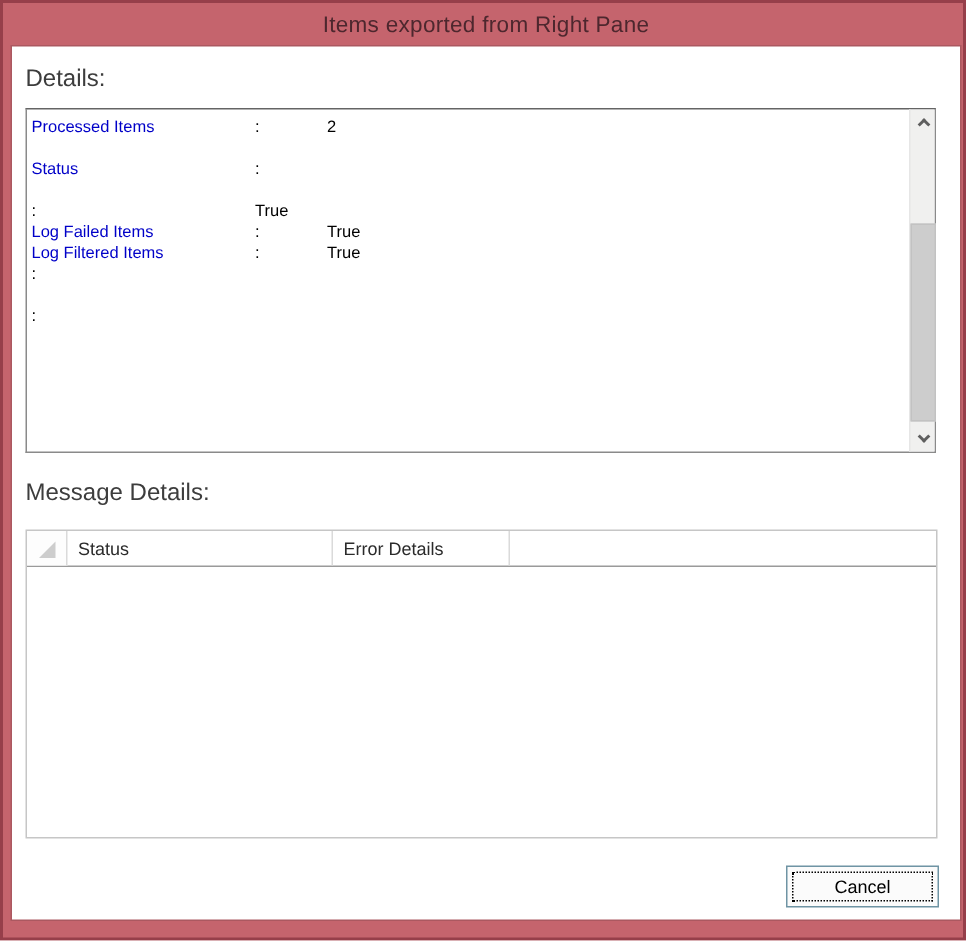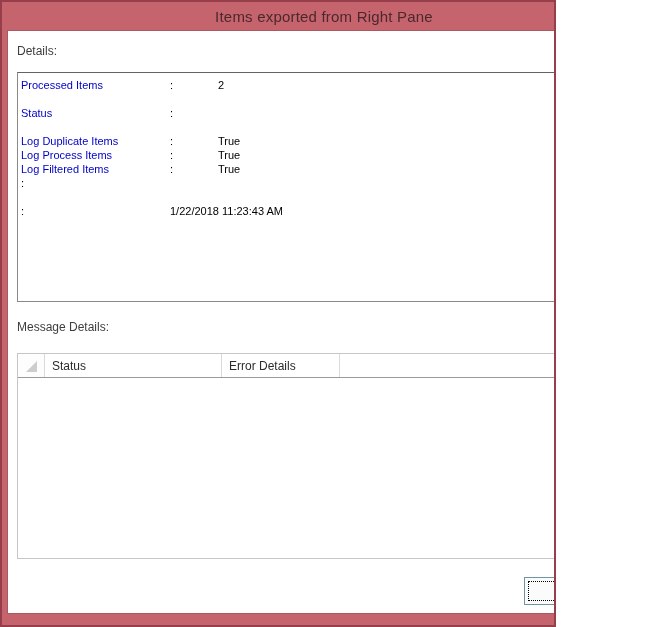--- a/index.html
+++ b/index.html
@@ -1,21 +1,21 @@
 <!DOCTYPE html>
 <html><head>
 <meta charset="utf-8">
 <style>
   * { margin:0; padding:0; box-sizing:border-box; }
   html,body { background:#fff; }
   body { font-family:"Liberation Sans", sans-serif; }
 
   .dialog {
     position:relative;
-    width:556px; height:627px;
+    width:644px; height:627px;
     background:#c5646d;
     border:2px solid #963f4a;
     overflow:hidden;
     padding-left:39px;
   }
 
   .titlebar {
     position:absolute; left:0; top:0; width:644px; height:29px;
     display:flex; align-items:center; justify-content:center;
   }
@@ -24,21 +24,21 @@
   }
 
   .client {
     position:absolute; left:6px; top:29px; width:632px; height:582px;
     background:#ffffff;
     box-shadow:0 0 0 1px #ab5860;
   }
 
   .section-label {
     position:absolute; left:9px;
-    font-size:12px; color:#3d3d3d;
+    font-size:16px; color:#3d3d3d;
   }
   .label-details { top:13px; }
   .label-messages { top:289px; }
 
   
   .details-box {
     position:absolute; left:9px; top:41px; width:607px; height:230px;
     background:#fff;
     border:1px solid #8a8a8a; border-top-color:#646464;
   }
@@ -147,45 +147,43 @@
         <div class="drow">
           <span class="lbl">Status</span>
           <span class="sep">:</span>
         </div>
         <div class="drow">
           <span class="lbl"></span>
           <span class="sep"></span>
           <span class="val"></span>
         </div>
         <div class="drow">
-          <span class="lbl">Log Duplicate Items</span>
           <span class="sep">:</span>
           <span class="val">True</span>
         </div>
         <div class="drow">
-          <span class="lbl">Log Process Items</span>
+          <span class="lbl">Log Failed Items</span>
           <span class="sep">:</span>
           <span class="val">True</span>
         </div>
         <div class="drow">
           <span class="lbl">Log Filtered Items</span>
           <span class="sep">:</span>
           <span class="val">True</span>
         </div>
         <div class="drow">
           <span class="sep">:</span>
         </div>
         <div class="drow">
           <span class="lbl"></span>
           <span class="sep"></span>
           <span class="val"></span>
         </div>
         <div class="drow">
           <span class="sep">:</span>
-          <span class="val">1/22/2018 11:23:43 AM</span>
         </div>
       </div>
 
       <div class="vscroll">
         <div class="scroll-btn scroll-up">
           <span class="chev chev-up"></span>
         </div>
         <div class="vthumb"></div>
         <div class="scroll-btn scroll-down">
           <span class="chev chev-down"></span>

